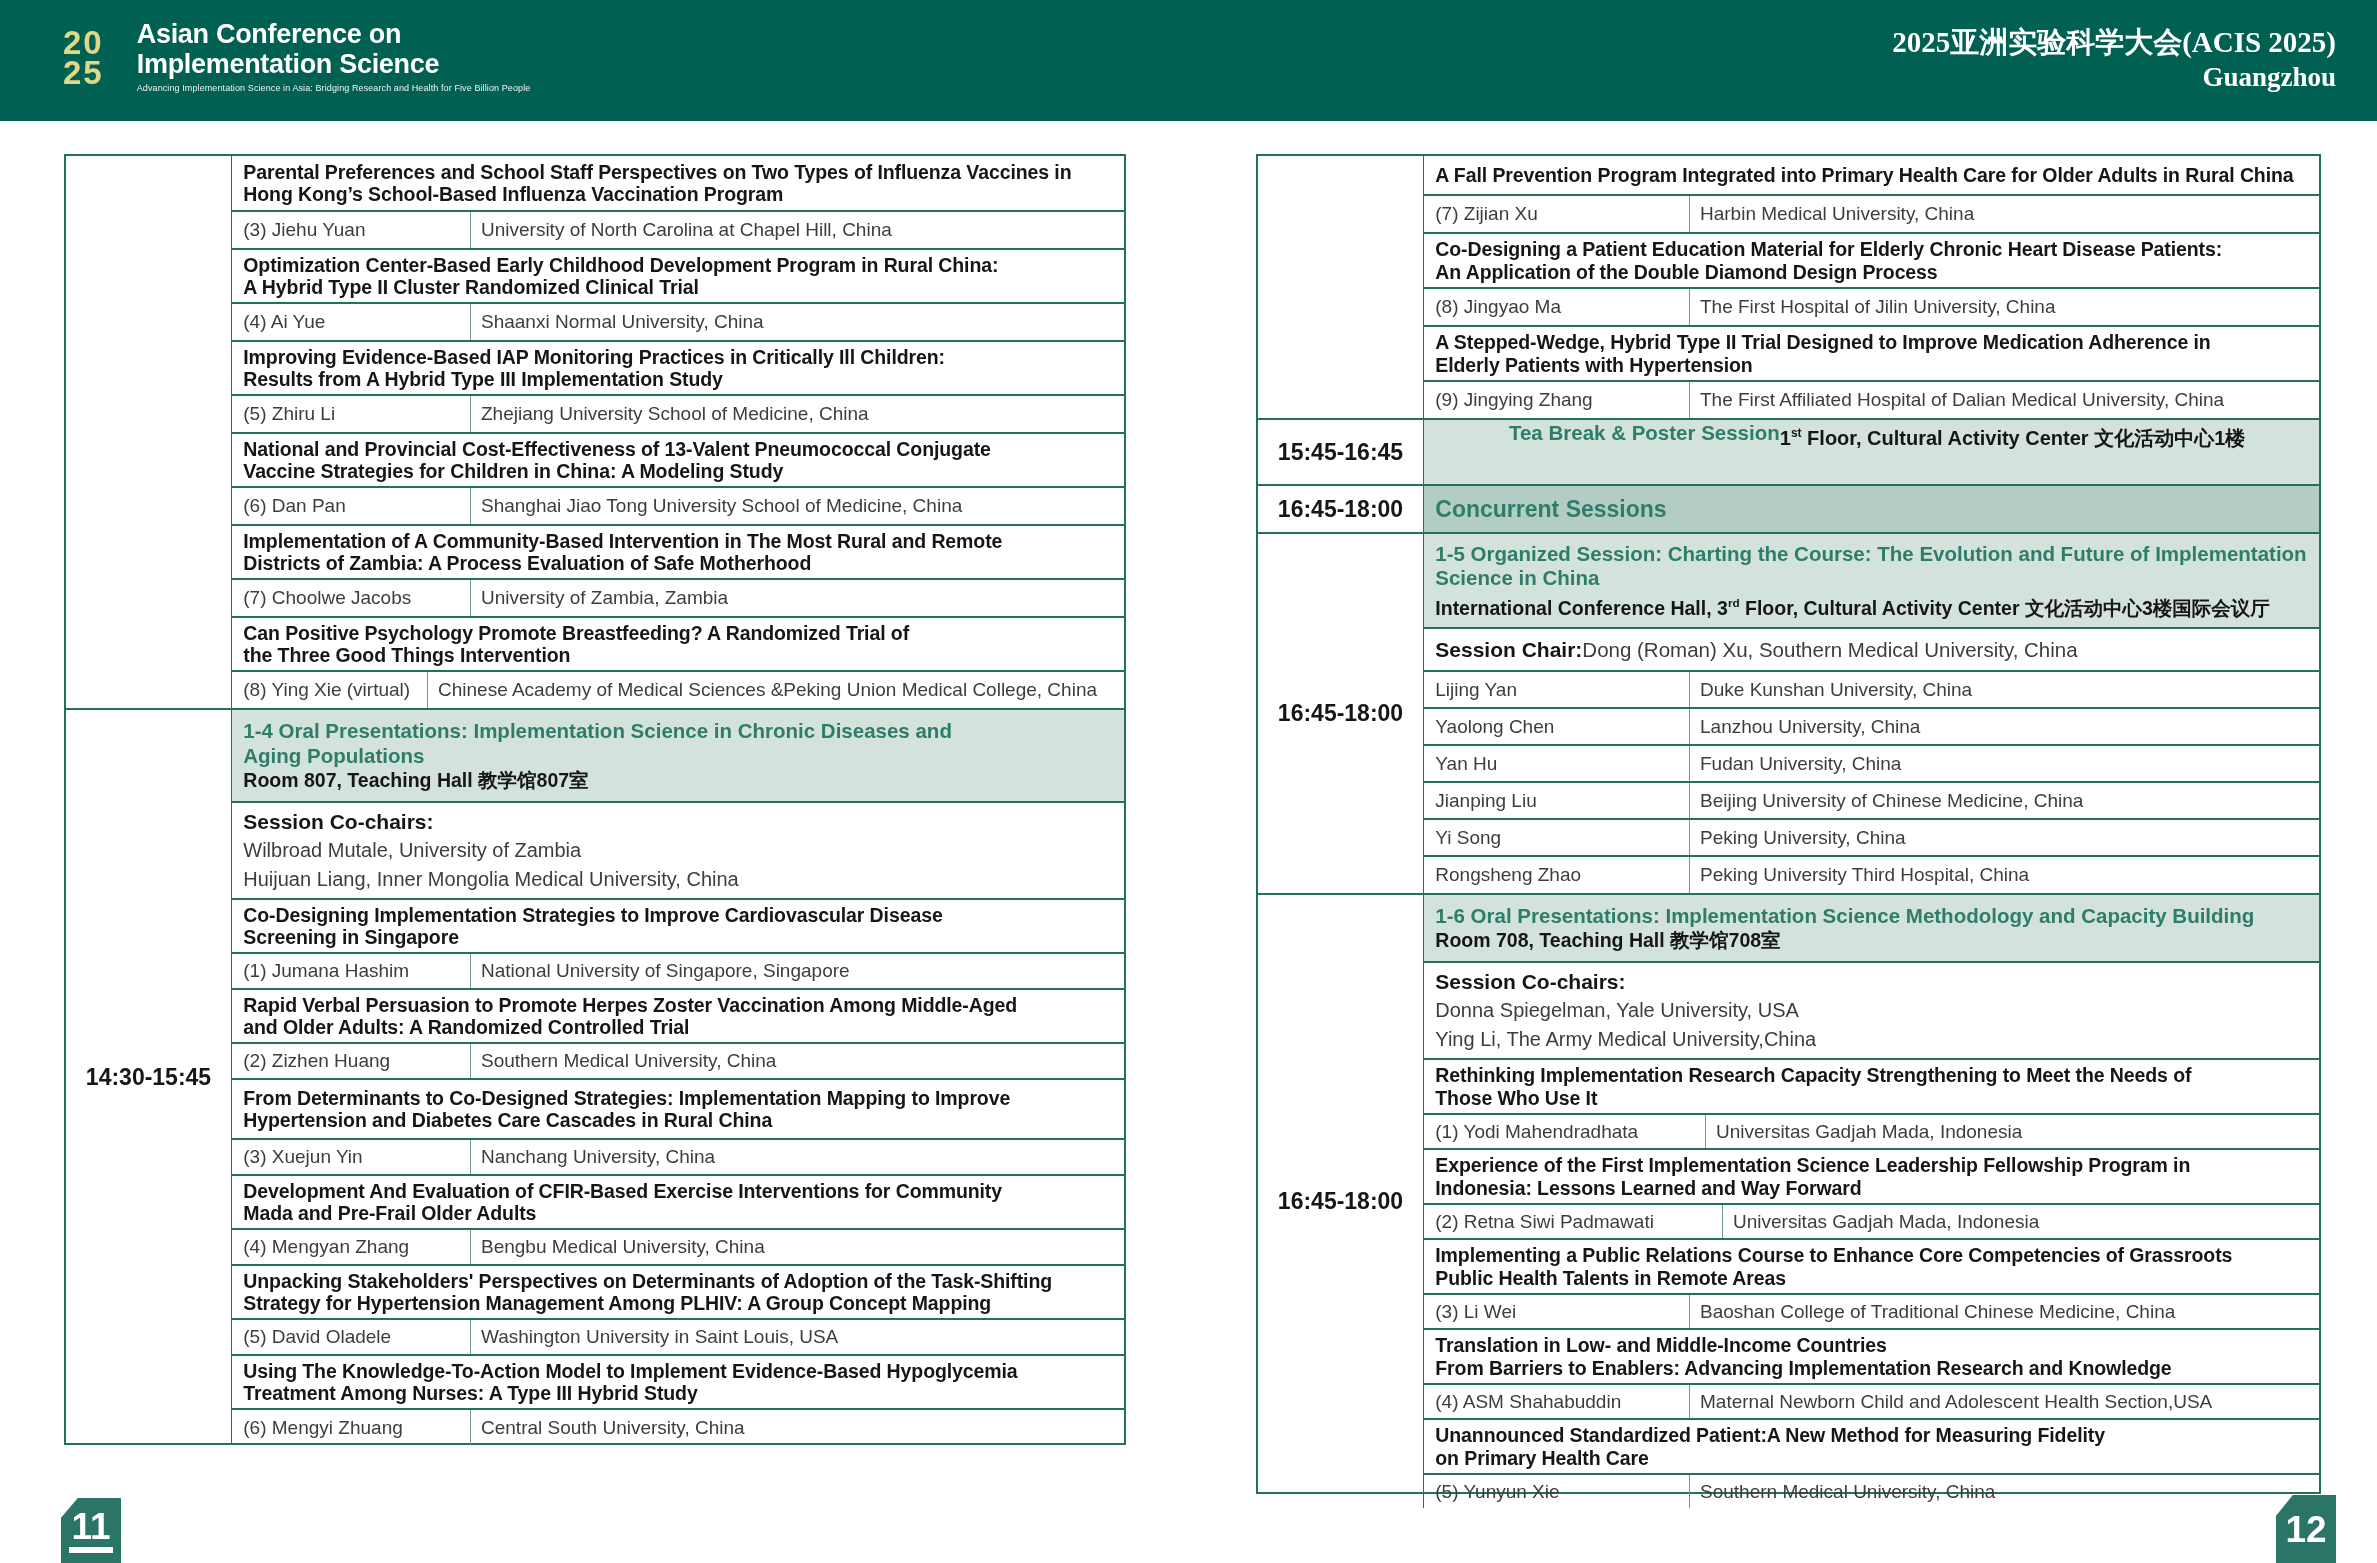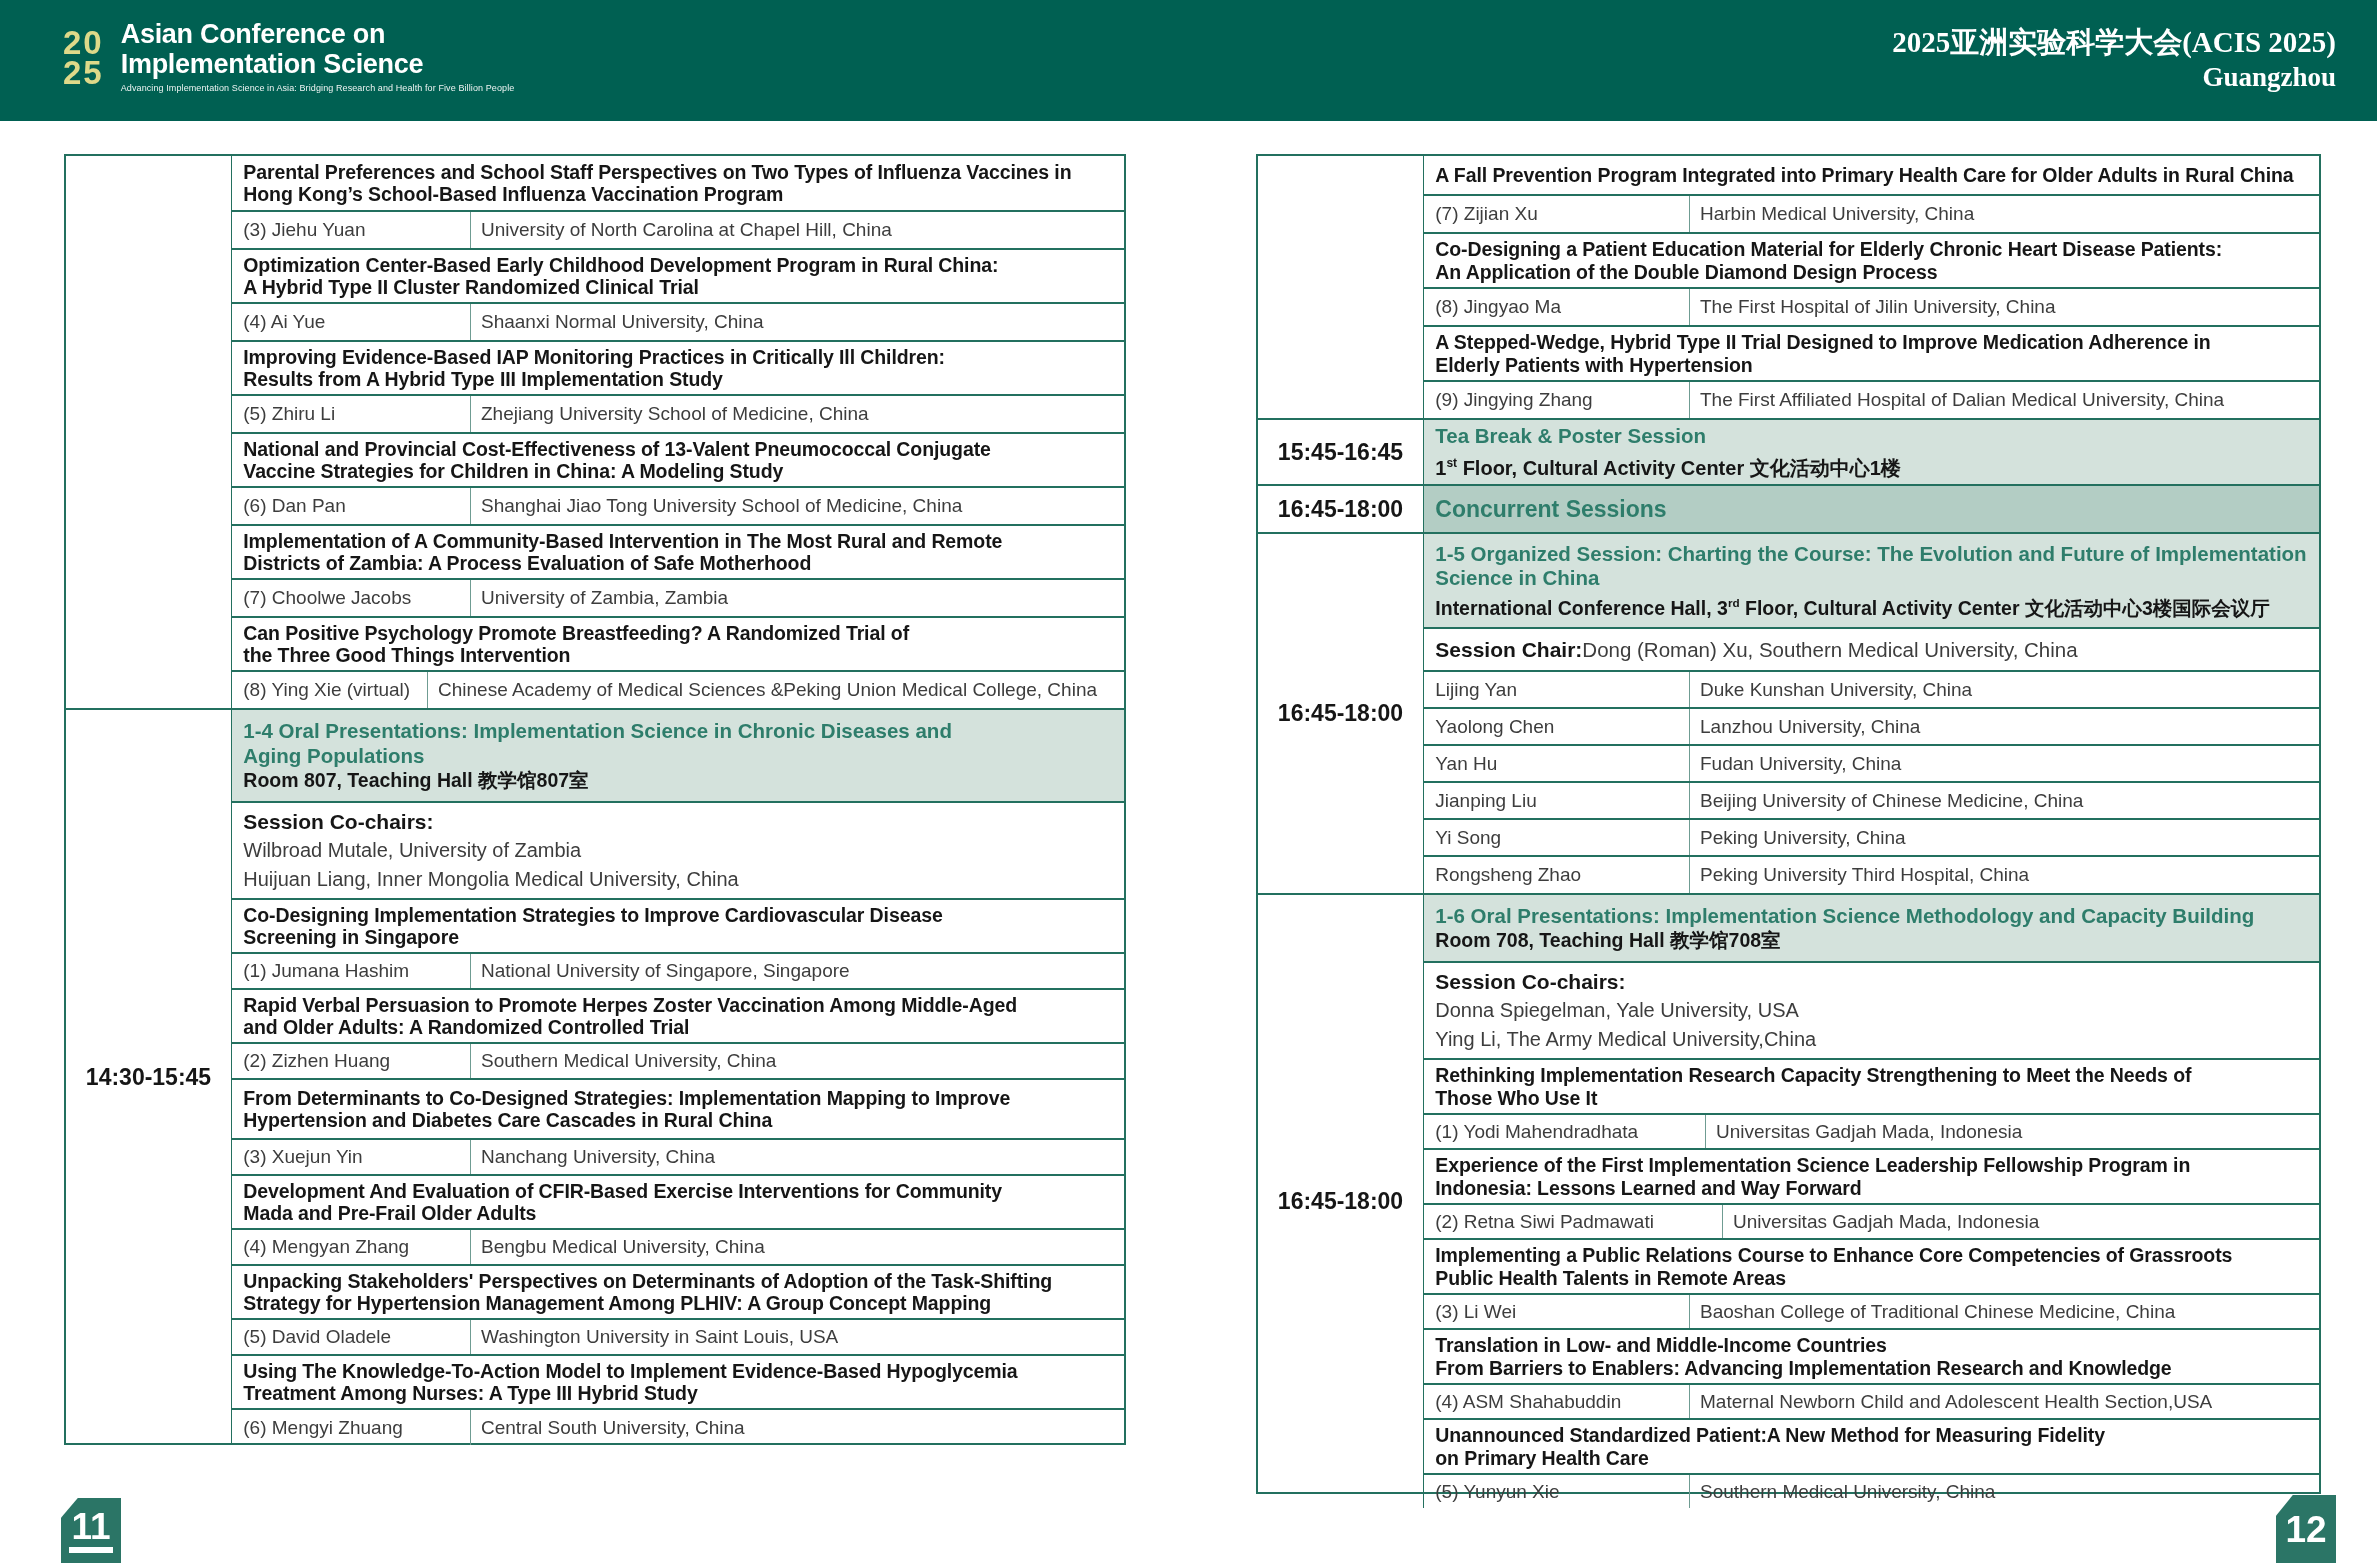--- a/index.html
+++ b/index.html
@@ -13,21 +13,21 @@
     --name:#3d3d3d;
     --thin:#6f9c92;
   }
   *{margin:0;padding:0;box-sizing:border-box;}
   html,body{background:#ffffff;}
   body{font-family:"Liberation Sans","DejaVu Sans",sans-serif;}
   .canvas{position:relative;width:2377px;height:1564px;background:#fff;overflow:hidden;}
 
   
   .hdr{position:absolute;left:0;top:0;width:2377px;height:121px;background:var(--teal-dark);}
-  .logo-wrap{position:absolute;left:63px;top:18.5px;display:flex;align-items:flex-start;}
+  .logo-wrap{position:absolute;left:63px;top:18.5px;display:flex;align-items:flex-start;gap:16px;}
   .logo-year{display:flex;flex-direction:column;color:#ded989;font-weight:700;
              font-size:33px;line-height:30px;letter-spacing:2px;margin-top:9.3px;}
   .logo-text{margin-left:17px;}
   .logo-title{color:#ffffff;font-weight:700;font-size:27px;line-height:30px;letter-spacing:-0.3px;}
   .logo-tag{color:rgba(255,255,255,0.93);font-size:9px;margin-top:4px;letter-spacing:0.1px;}
   .hdr-right{position:absolute;right:41px;top:24px;text-align:right;color:#ffffff;
              font-family:"Liberation Serif","DejaVu Serif",serif;font-weight:700;}
   .hdr-cn{font-size:29px;line-height:36px;}
   .hdr-city{font-size:27px;line-height:34px;}
 
@@ -58,21 +58,21 @@
   .band .rm{font-weight:700;font-size:19.5px;line-height:24px;color:var(--ink);}
   .band-dark{background:var(--band-dark);display:flex;align-items:center;padding-left:11.3px;
              font-weight:700;font-size:23px;color:var(--teal);}
 
   .chairs{display:flex;flex-direction:column;justify-content:center;padding-left:11.3px;}
   .chairs .cl{font-weight:700;font-size:21px;line-height:29px;color:var(--ink);}
   .chairs .cn{font-size:20px;line-height:29px;color:var(--name);}
   .chairline{display:flex;align-items:center;padding-left:11.3px;font-size:20.5px;color:var(--name);}
   .chairline b{font-weight:700;color:var(--ink);font-size:21px;}
 
-  .tea{background:var(--band);display:flex;flex-direction:column;justify-content:center;
+  .tea{background:var(--band);display:flex;flex-direction:row;justify-content:center;
        padding-left:11.3px;}
   .tea .tt{font-weight:700;font-size:20.5px;line-height:26.5px;color:var(--teal);}
   .tea .loc{font-weight:700;font-size:20px;line-height:26.5px;color:var(--ink);}
   sup{font-size:0.6em;}
 
   
   .badge{position:absolute;background:var(--badge);color:#fff;font-weight:700;
          display:flex;align-items:center;justify-content:center;
          clip-path:polygon(0 30%,28% 0,100% 0,100% 100%,0 100%);}
   .badge-11{left:61px;top:1498px;width:60px;height:66px;font-size:37px;}

